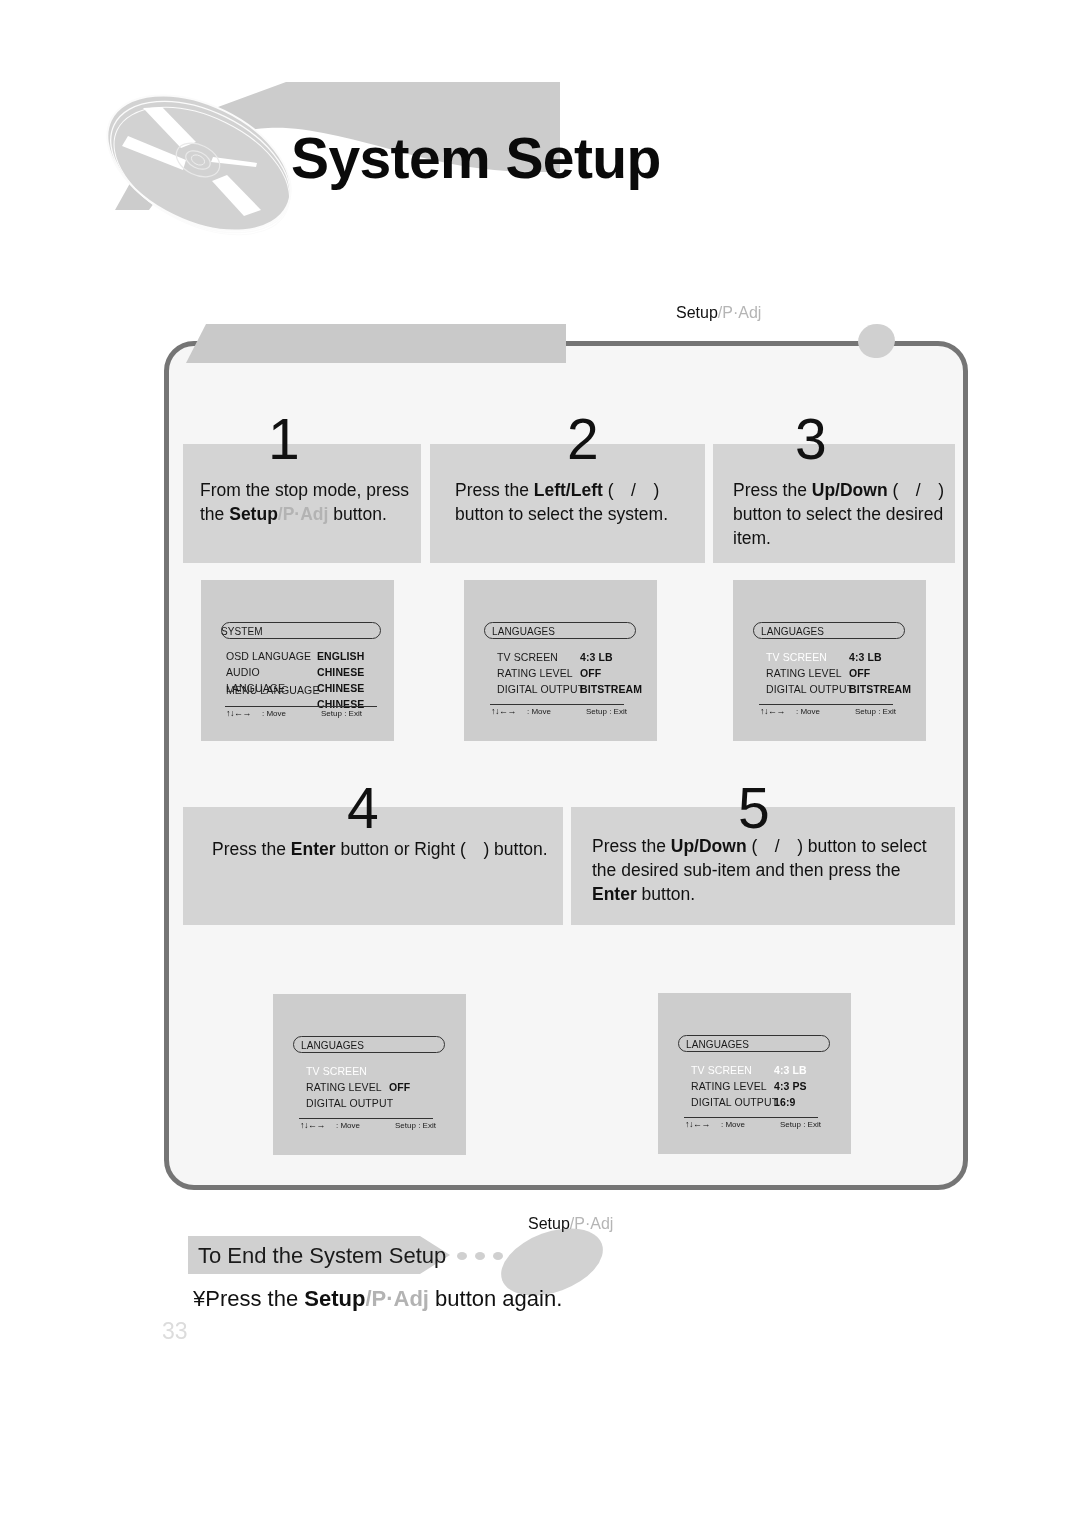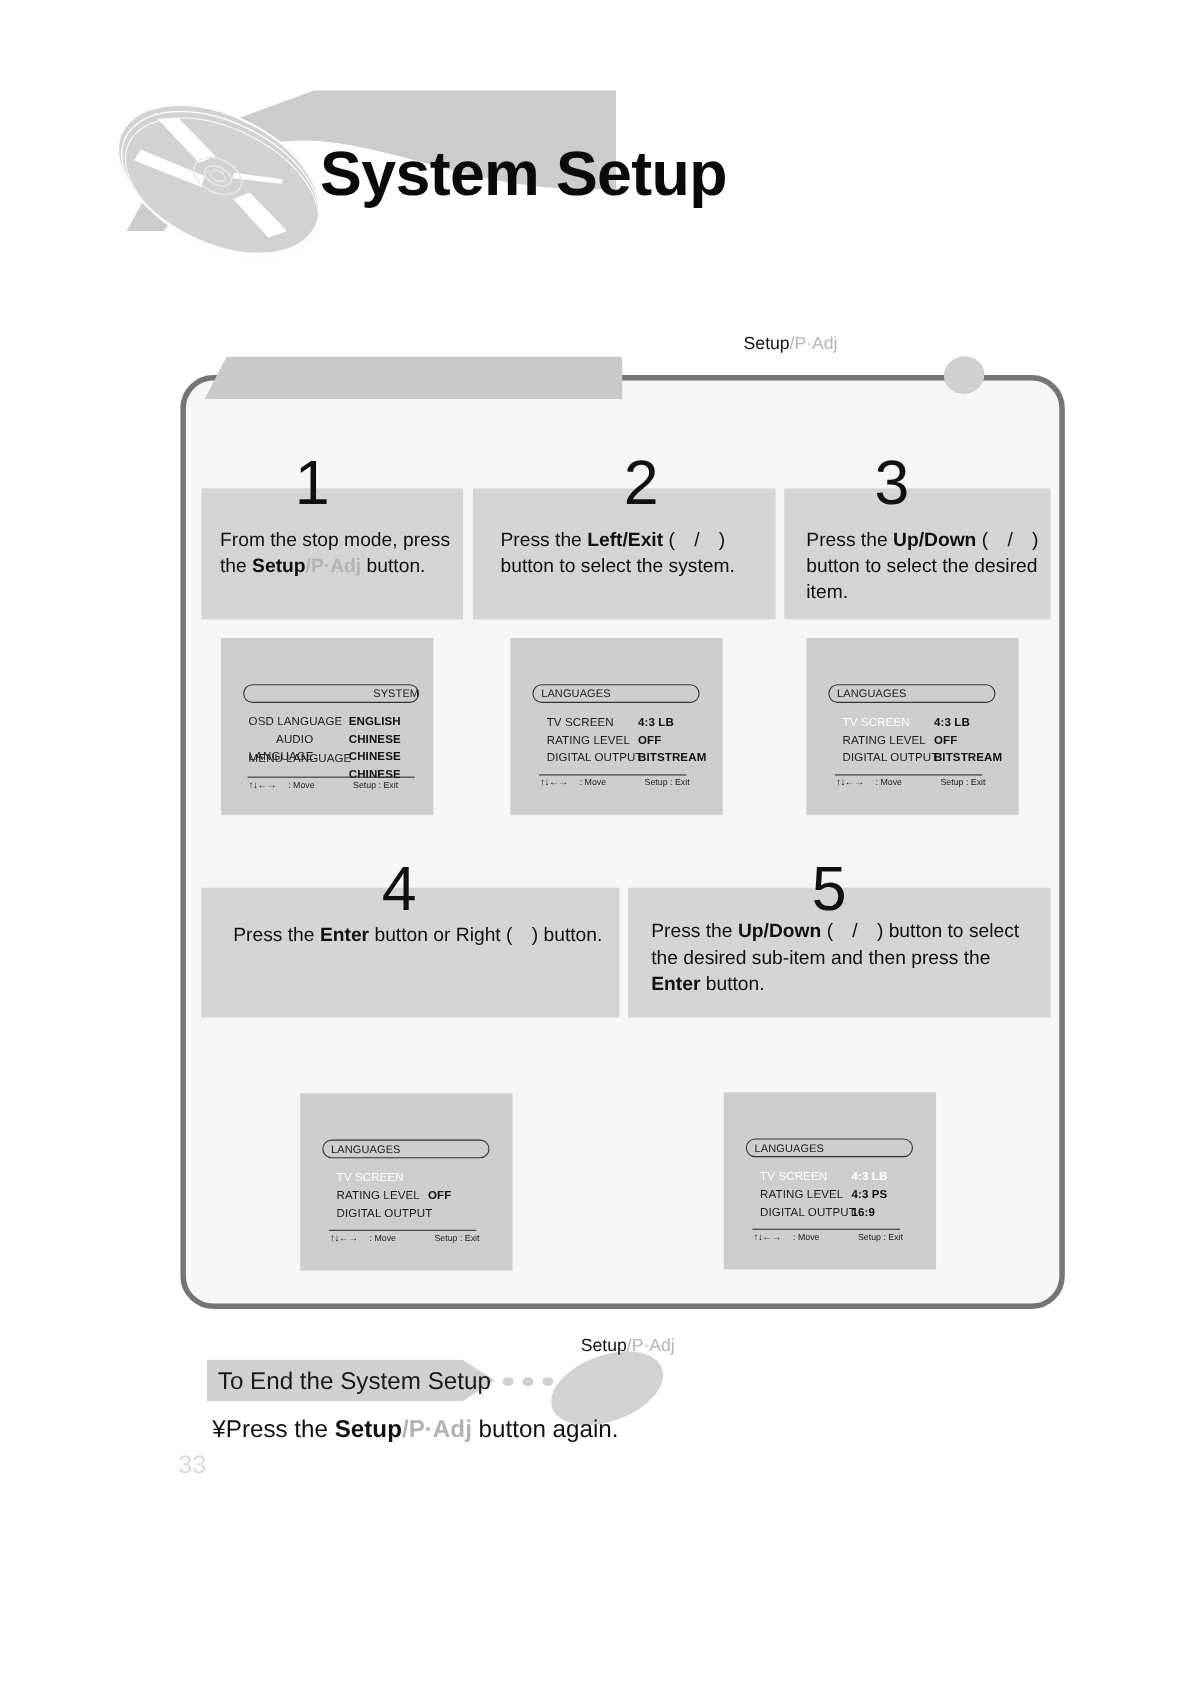--- a/index.html
+++ b/index.html
@@ -108,38 +108,38 @@
   <div id="panel"></div>
   <div id="panel-ellipse"></div>
   <div id="banner"></div>
 
   <div id="steps-root">
       <div class="stepbox" style="left: 183px; top: 444px; width: 238px; height: 119px;"></div>
       <div class="stepnum" style="left: 268px; top: 411px;">1</div>
       <div class="steptext" style="left: 200px; top: 478px; width: 210px;">From the stop mode, press the <b>Setup</b><span class="gy">/P·Adj</span> button.</div>
       <div class="stepbox" style="left: 430px; top: 444px; width: 275px; height: 119px;"></div>
       <div class="stepnum" style="left: 567px; top: 411px;">2</div>
-      <div class="steptext" style="left: 455px; top: 478px; width: 240px;">Press the <b>Left/Exit</b> ( / ) button to select the system.</div>
+      <div class="steptext" style="left: 455px; top: 478px; width: 240px;">Press the <b>Left/Left</b> ( / ) button to select the system.</div>
       <div class="stepbox" style="left: 713px; top: 444px; width: 242px; height: 119px;"></div>
       <div class="stepnum" style="left: 795px; top: 411px;">3</div>
       <div class="steptext" style="left: 733px; top: 478px; width: 225px;">Press the <b>Up/Down</b> ( / ) button to select the desired item.</div>
       <div class="stepbox" style="left: 183px; top: 807px; width: 380px; height: 118px;"></div>
       <div class="stepnum" style="left: 347px; top: 780px;">4</div>
       <div class="steptext" style="left: 212px; top: 837px; width: 345px;">Press the <b>Enter</b> button or Right ( ) button.</div>
       <div class="stepbox" style="left: 571px; top: 807px; width: 384px; height: 118px;"></div>
       <div class="stepnum" style="left: 738px; top: 780px;">5</div>
       <div class="steptext" style="left: 592px; top: 834px; width: 355px;">Press the <b>Up/Down</b> ( / ) button to select the desired sub-item and then press the <b>Enter</b> button.</div>
     </div>
   <div id="osd-root">
       <div class="osd" style="left: 201px; top: 580px; width: 193px; height: 161px;">
         <div class="ttl" style="left: 20px; top: 42px; width: 160px;"></div>
-        <div class="ttlt" style="left: 20px; top: 46px; width: 160px; text-align: right;">SYSTEM</div>
+        <div class="ttlt" style="left: 20px; top: 46px; width: 160px; text-align: left;">SYSTEM</div>
         <div class="lbl" style="left: 25px; top: 70px;">OSD LANGUAGE</div>
         <div class="val" style="left: 116px; top: 70px;">ENGLISH</div>
-        <div class="lbl" style="left: 25px; top: 86px; margin-left: 25px;">AUDIO</div>
+        <div class="lbl" style="left: 25px; top: 86px;">AUDIO</div>
         <div class="val" style="left: 116px; top: 86px;">CHINESE</div>
         <div class="lbl" style="left: 25px; top: 102px;">LANGUAGE</div>
         <div class="val" style="left: 116px; top: 102px;">CHINESE</div>
         <div class="lbl" style="left: 25px; top: 104px;">MENU LANGUAGE</div>
         <div class="val" style="left: 116px; top: 118px;">CHINESE</div>
         <div class="rule" style="left: 24px; top: 126px; width: 152px;"></div>
         <div class="arrows" style="left: 25px; top: 128px;">↑↓←→</div>
         <div class="fl" style="left: 61px; top: 129px;">: Move</div>
         <div class="fr" style="left: 120px; top: 129px;">Setup : Exit</div>
       </div>

